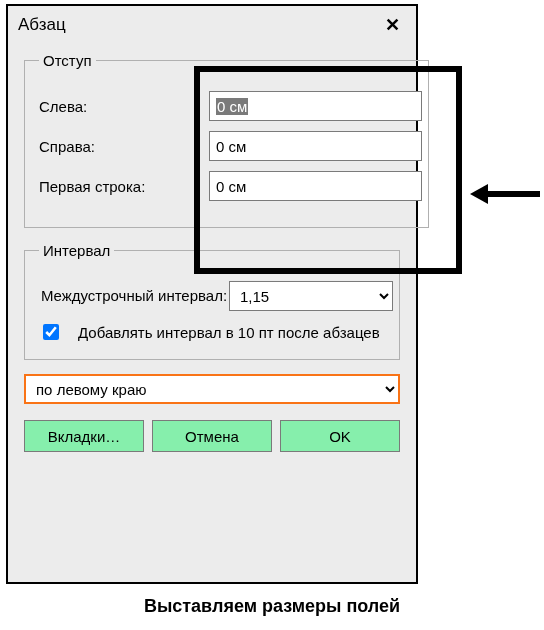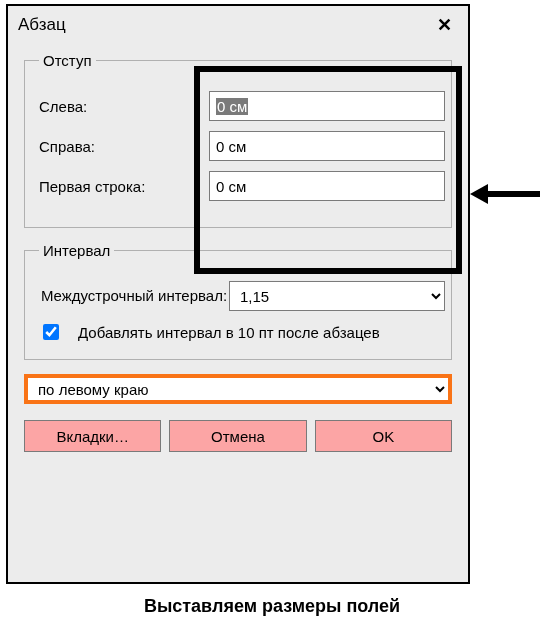--- a/index.html
+++ b/index.html
@@ -10,21 +10,21 @@
     height: 630px;
     font-family: "Segoe UI", Tahoma, sans-serif;
     font-size: 15px;
     background: #fff;
     position: relative;
   }
   .dialog {
     position: absolute;
     left: 6px;
     top: 4px;
-    width: 464px;
+    width: 412px;
     height: 580px;
     border: 2px solid #000;
     background: #ececec;
   }
   .titlebar {
     display: flex;
     align-items: center;
     justify-content: space-between;
     padding: 6px 10px 4px 10px;
   }
@@ -97,35 +97,35 @@
     display: flex;
     align-items: center;
     margin: 10px 0 16px 0;
   }
   .align-row label {
     flex: 0 0 190px;
   }
   .align-row select {
     flex: 1;
     height: 30px;
-    border: 4px solid #f97316;
+    border: 2px solid #f97316;
     background: #fff;
     font-size: 15px;
     padding: 2px 6px;
   }
   .buttons {
     display: flex;
     gap: 8px;
     margin-top: 6px;
   }
   .buttons button {
     flex: 1;
     height: 32px;
     border: 1px solid #7a7a7a;
-    background: #fca5a5;
+    background: #86efac;
     font-size: 15px;
     cursor: default;
   }
   .caption {
     position: absolute;
     left: 0;
     top: 596px;
     width: 544px;
     text-align: center;
     font-weight: bold;

